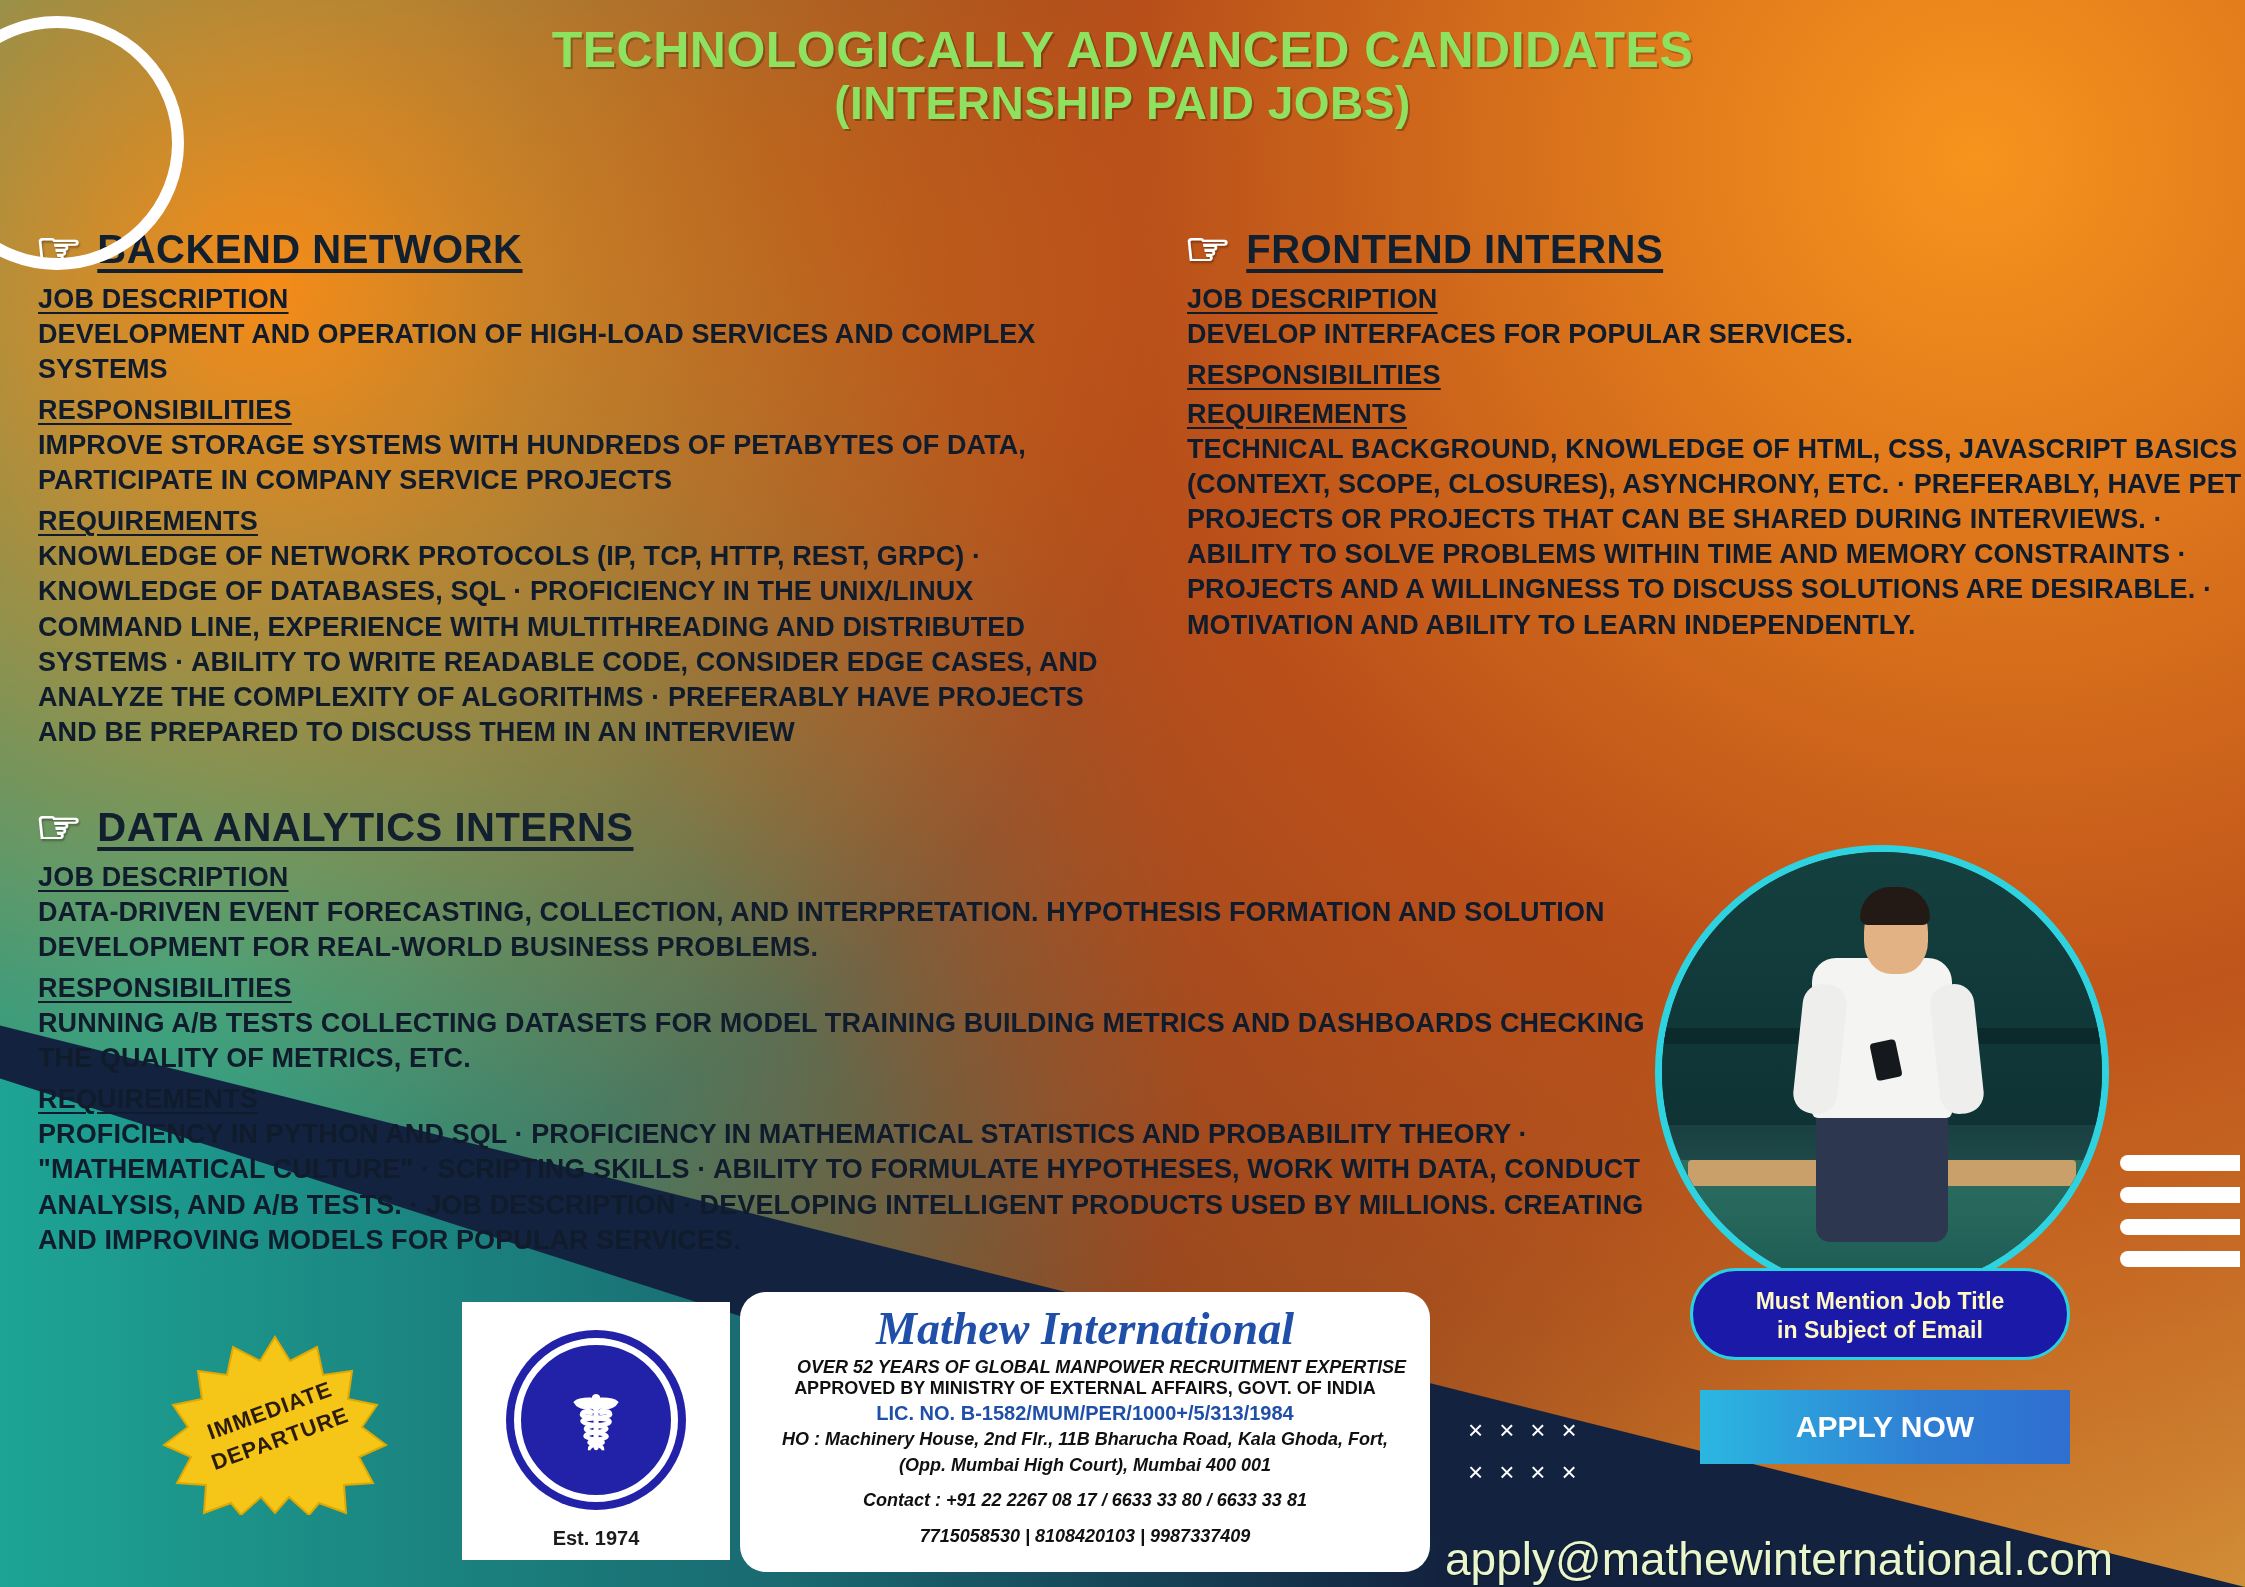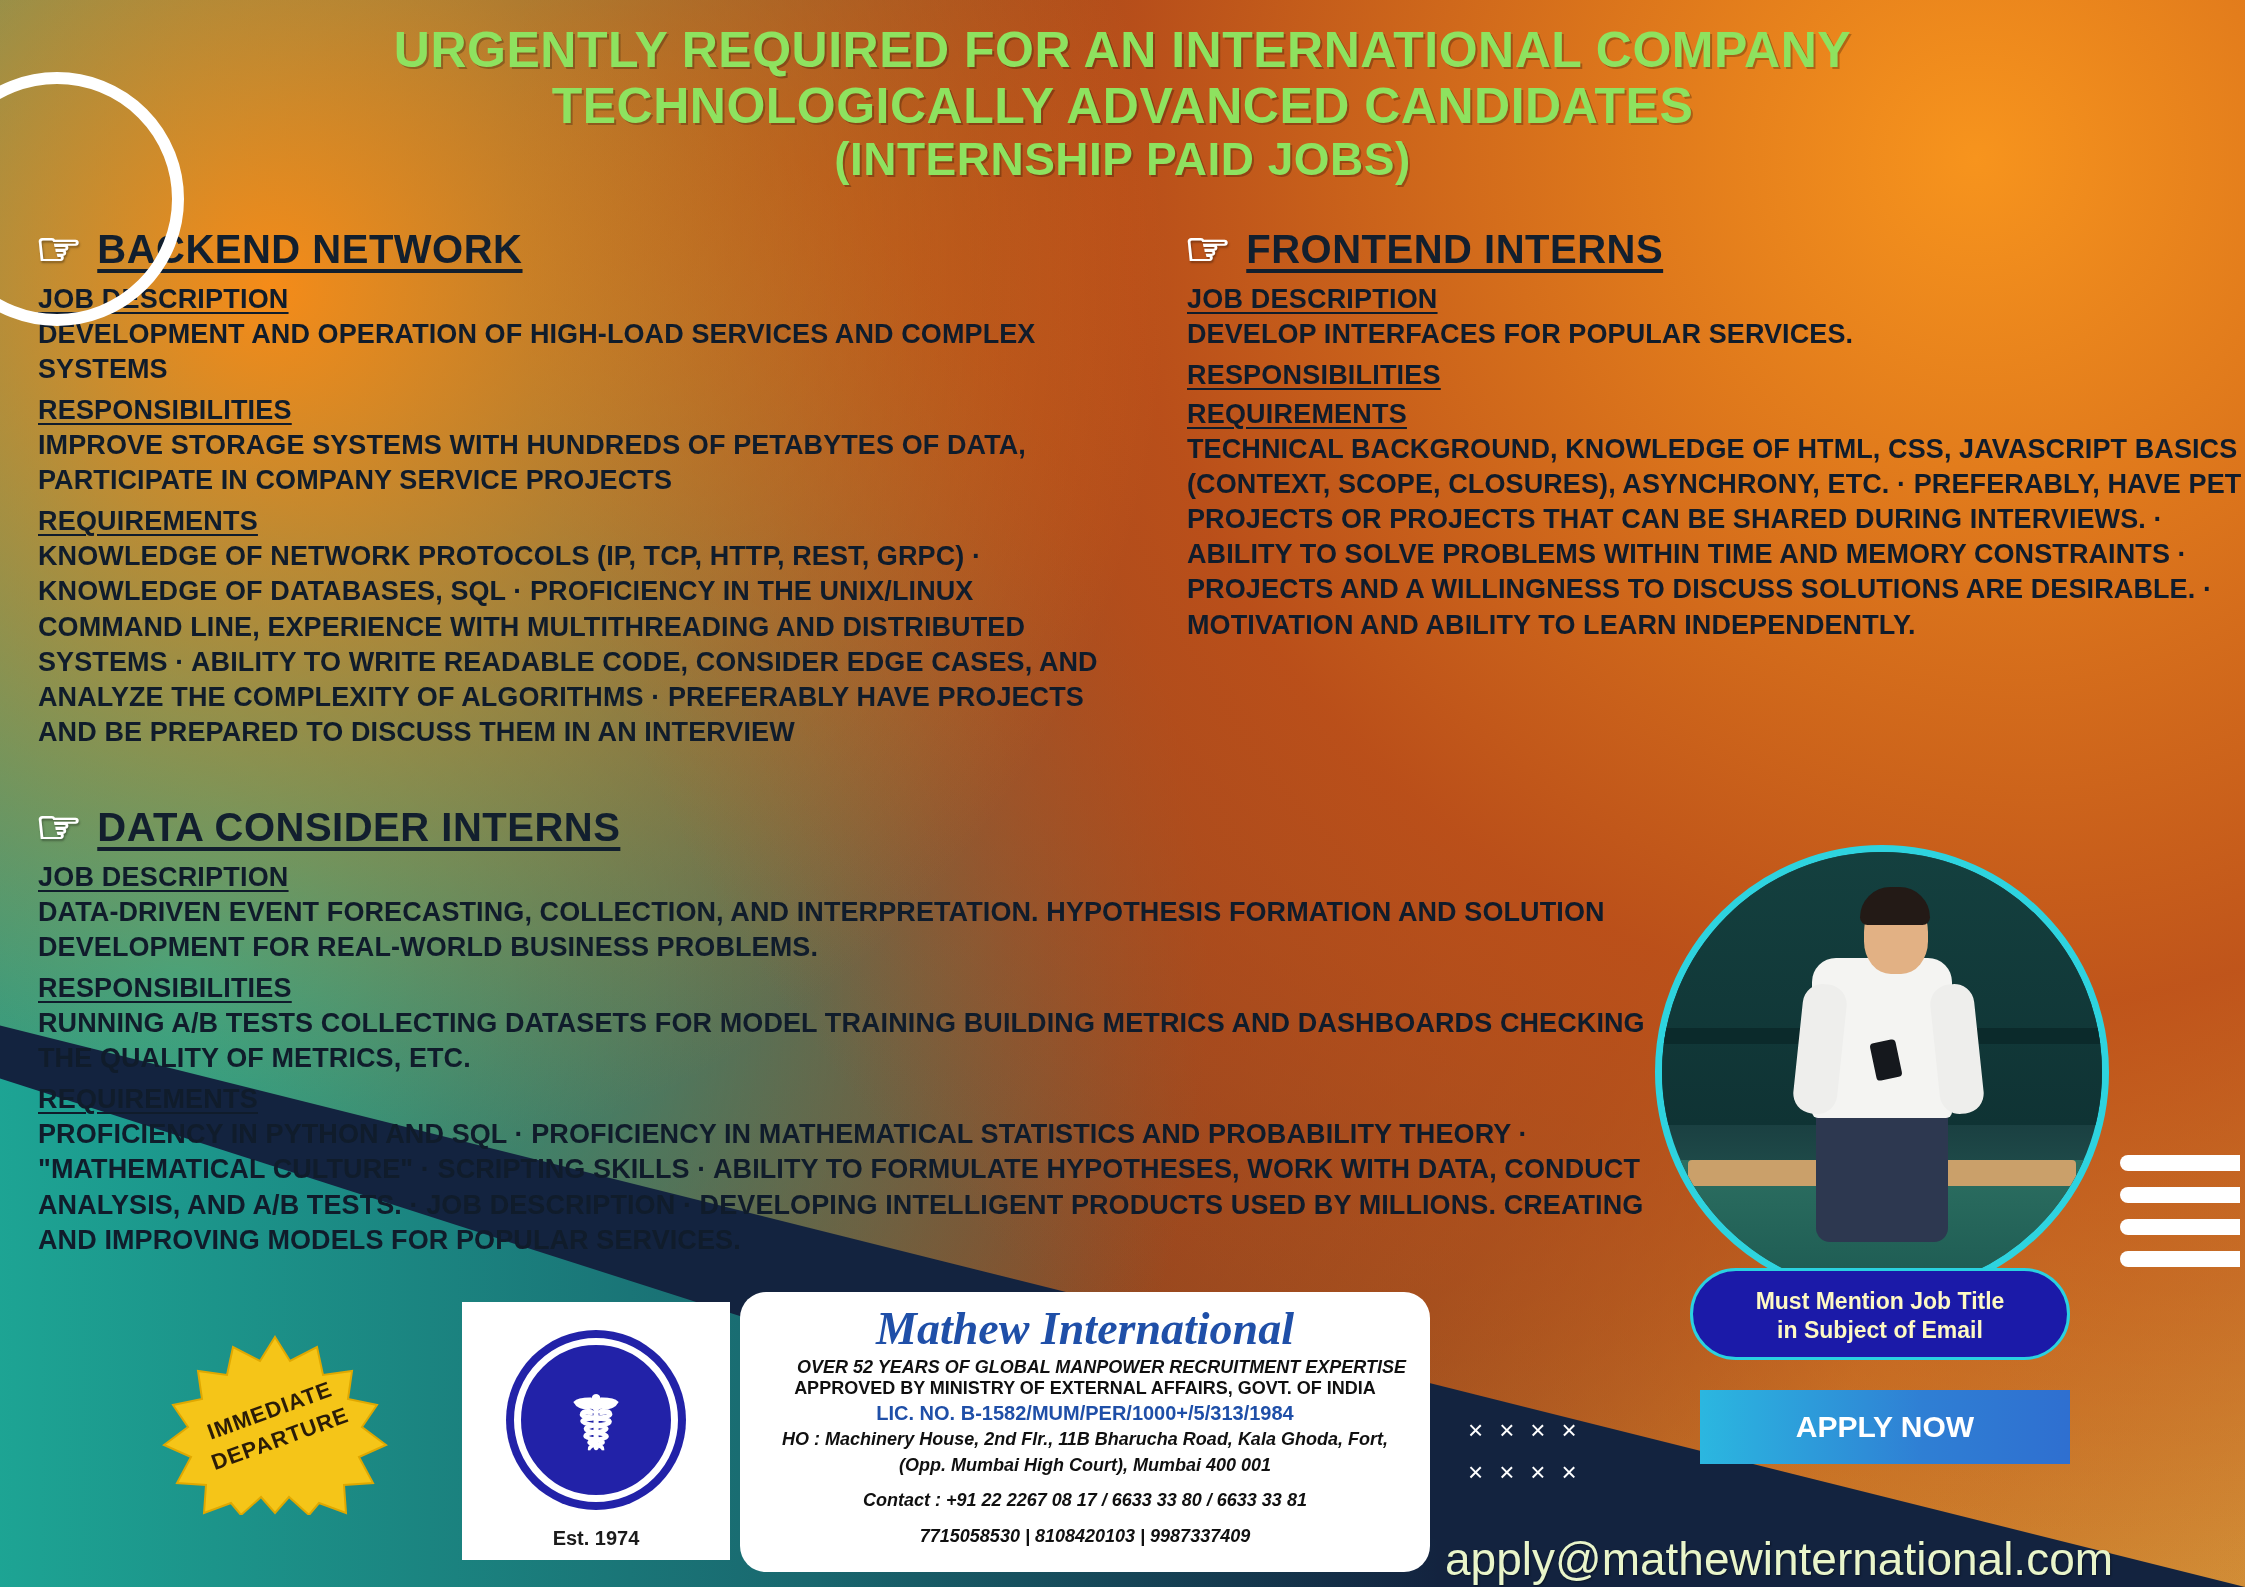--- a/index.html
+++ b/index.html
@@ -299,21 +299,20 @@
 </head>
 <body>
 
 <div id="poster">
   <div id="darkwedge"></div>
   <div id="tealwedge"></div>
 
   <div id="content">
 
     <div class="hdr">
-      <div>URGENTLY REQUIRED FOR AN INTERNATIONAL COMPANY</div>
       <div>TECHNOLOGICALLY ADVANCED CANDIDATES</div>
       <div class="l3">(INTERNSHIP PAID JOBS)</div>
     </div>
 
     <div class="col col-left">
       <div class="title-row">
         <span class="hand">☞</span><span class="sec-title">BACKEND NETWORK</span>
       </div>
       <div class="lbl">JOB DESCRIPTION</div>
       <div class="body">DEVELOPMENT AND OPERATION OF HIGH-LOAD SERVICES AND COMPLEX SYSTEMS</div>
@@ -329,21 +328,21 @@
       </div>
       <div class="lbl">JOB DESCRIPTION</div>
       <div class="body">DEVELOP INTERFACES FOR POPULAR SERVICES.</div>
       <div class="lbl">RESPONSIBILITIES</div>
       <div class="lbl">REQUIREMENTS</div>
       <div class="body">TECHNICAL BACKGROUND, KNOWLEDGE OF HTML, CSS, JAVASCRIPT BASICS (CONTEXT, SCOPE, CLOSURES), ASYNCHRONY, ETC. · PREFERABLY, HAVE PET PROJECTS OR PROJECTS THAT CAN BE SHARED DURING INTERVIEWS. · ABILITY TO SOLVE PROBLEMS WITHIN TIME AND MEMORY CONSTRAINTS · PROJECTS AND A WILLINGNESS TO DISCUSS SOLUTIONS ARE DESIRABLE. · MOTIVATION AND ABILITY TO LEARN INDEPENDENTLY.</div>
     </div>
 
     <div class="col col-bottom">
       <div class="title-row">
-        <span class="hand">☞</span><span class="sec-title">DATA CONSIDER INTERNS</span>
+        <span class="hand">☞</span><span class="sec-title">DATA ANALYTICS INTERNS</span>
       </div>
       <div class="lbl">JOB DESCRIPTION</div>
       <div class="body">DATA-DRIVEN EVENT FORECASTING, COLLECTION, AND INTERPRETATION. HYPOTHESIS FORMATION AND SOLUTION DEVELOPMENT FOR REAL-WORLD BUSINESS PROBLEMS.</div>
       <div class="lbl">RESPONSIBILITIES</div>
       <div class="body">RUNNING A/B TESTS COLLECTING DATASETS FOR MODEL TRAINING BUILDING METRICS AND DASHBOARDS CHECKING THE QUALITY OF METRICS, ETC.</div>
       <div class="lbl">REQUIREMENTS</div>
       <div class="body">PROFICIENCY IN PYTHON AND SQL · PROFICIENCY IN MATHEMATICAL STATISTICS AND PROBABILITY THEORY · "MATHEMATICAL CULTURE" · SCRIPTING SKILLS · ABILITY TO FORMULATE HYPOTHESES, WORK WITH DATA, CONDUCT ANALYSIS, AND A/B TESTS. · JOB DESCRIPTION · DEVELOPING INTELLIGENT PRODUCTS USED BY MILLIONS. CREATING AND IMPROVING MODELS FOR POPULAR SERVICES.</div>
     </div>
 
     <div id="photo-ring">

